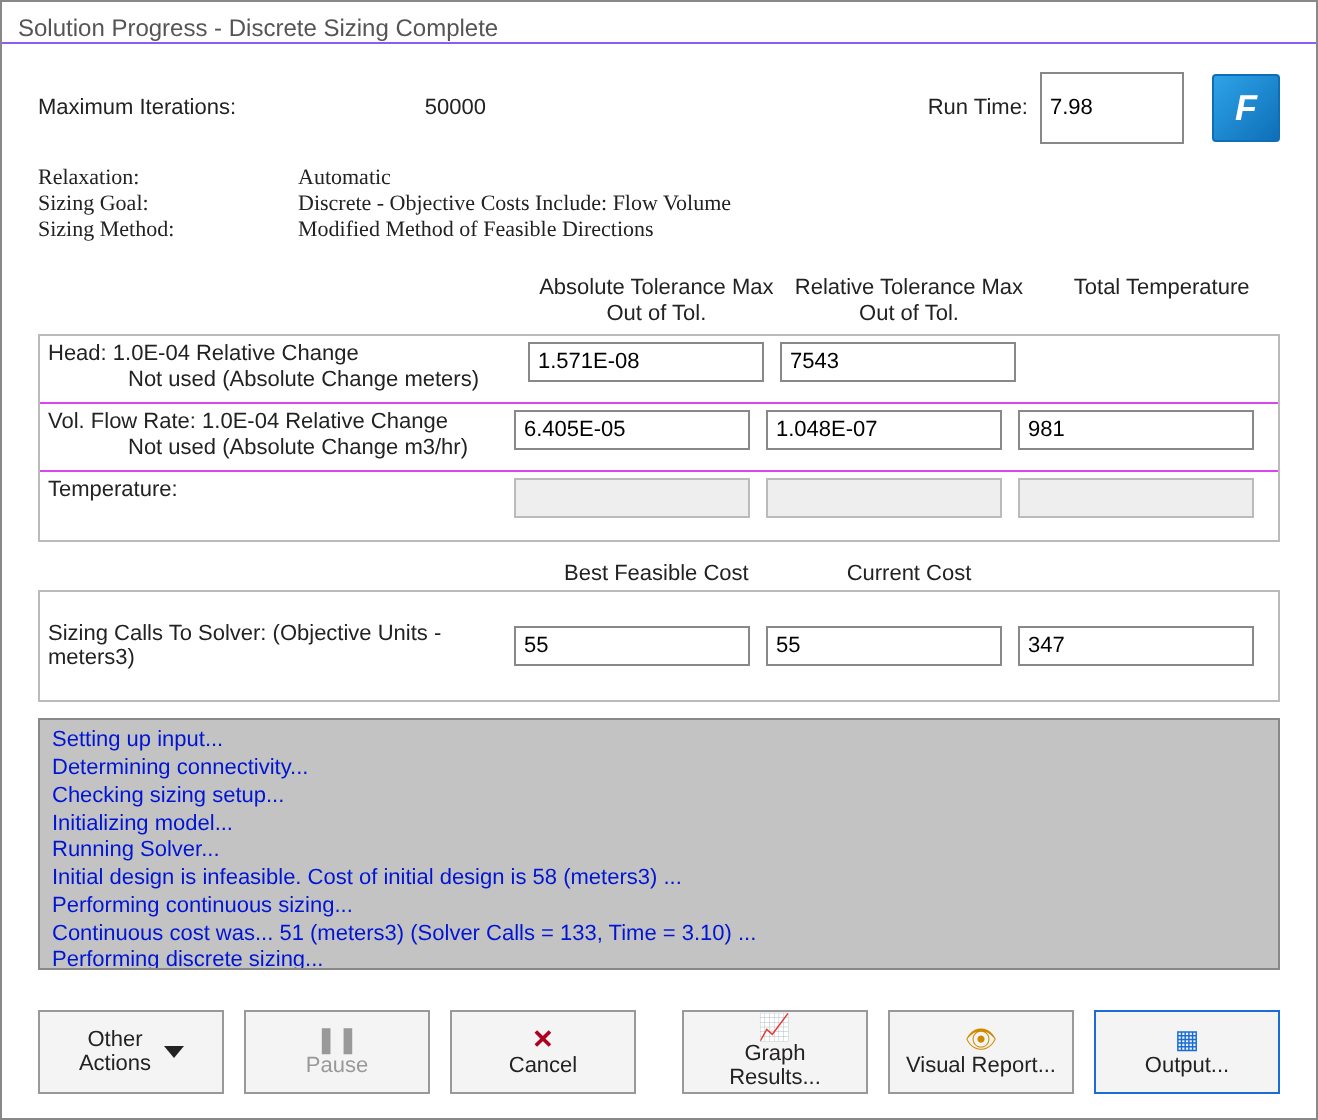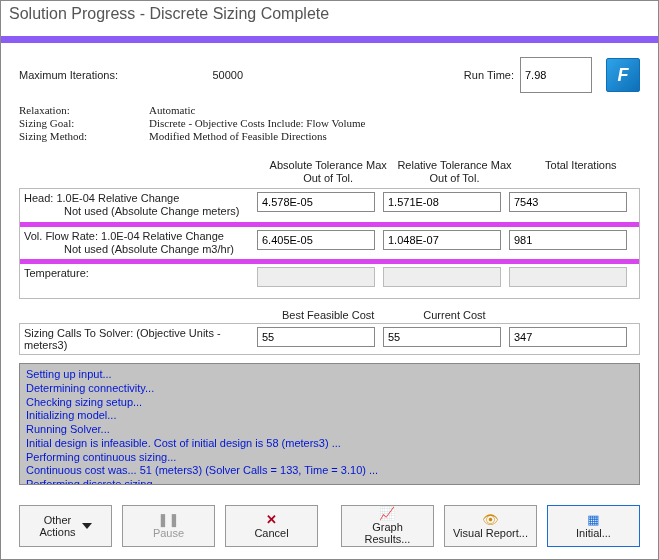--- a/index.html
+++ b/index.html
@@ -10,26 +10,26 @@
     background: #fff;
     color: #222;
   }
   .window {
     width: 659px; height: 560px;
     border: 1px solid #888;
     background: #fff;
     display: flex; flex-direction: column;
   }
   .titlebar {
-    height: 42px; line-height: 26px;
+    height: 21px; line-height: 26px;
     padding: 0 8px;
     background: #fff;
     color: #555;
-    font-size: 16px;
-    border-bottom: 7px solid #8b5cf6;
+    font-size: 12px;
+    border-bottom: 1px solid #8b5cf6;
   }
   .content {
     flex: 1;
     padding: 10px 18px 10px 18px;
     display: flex; flex-direction: column;
     overflow: hidden;
   }
   .row { display: flex; align-items: center; }
   .top-row { margin-top: 4px; margin-bottom: 10px; }
   .label { color: #222; }
@@ -64,21 +64,21 @@
   }
   .col-abs { width:120px; margin-right:8px;}
   .col-rel { width:120px; margin-right:8px;}
   .col-tot { width:120px;}
   .tol-group {
     border:1px solid #bbb; background:#fff;
     margin-top:4px;
   }
   .tol-row {
     display:flex; align-items:flex-start;
-    border-bottom:5px solid #d946ef;
+    border-bottom:1px solid #d946ef;
     padding: 3px 4px;
     min-height: 34px;
   }
   .tol-row:last-child { border-bottom:none; }
   .tol-row .desc {
     width: 240px;
     line-height:1.2;
   }
   .tol-row .desc .sub { padding-left: 40px; }
   .field {
@@ -87,22 +87,22 @@
     margin-right:8px;
     font: inherit; padding:1px 4px;
   }
   .field.ro { background:#eee; border-color:#bbb; }
   .cost-header {
     display:flex; padding-left:250px; margin-top:10px;
   }
   .cost-header div { text-align:center; }
   .cost-row {
     border:1px solid #bbb; background:#fff;
-    display:flex; align-items:flex-start;
-    padding:3px 4px;
+    display:flex; align-items:center;
+    padding:15px 4px;
     margin-top:2px;
   }
   .cost-row .desc { width:240px; }
   .logarea {
     flex:1;
     margin-top:8px;
     border:1px solid #888;
     background:#c3c3c3;
     padding:4px 6px;
     overflow:auto;
@@ -169,30 +169,29 @@
         <span class="k">Sizing Method:</span>
         <span class="v">Modified Method of Feasible Directions</span>
       </div>
     </div>
 
     <div class="tol-header">
       <div class="col-abs">Absolute Tolerance
 Max Out of Tol.</div>
       <div class="col-rel">Relative Tolerance
 Max Out of Tol.</div>
-      <div class="col-tot">Total Iterations</div>
+      <div class="col-tot">Total Temperature</div>
     </div>
 
     <div class="tol-group">
       <div class="tol-row">
         <div class="desc">
           <div>Head: 1.0E-04 Relative Change</div>
           <div class="sub">Not used (Absolute Change meters)</div>
         </div>
-        <input class="field" value="4.578E-05" style="">
         <input class="field" value="1.571E-08" style="">
         <input class="field" value="7543" style="">
       </div>
       <div class="tol-row">
         <div class="desc">
           <div>Vol. Flow Rate: 1.0E-04 Relative Change</div>
           <div class="sub">Not used (Absolute Change m3/hr)</div>
         </div>
         <input class="field" value="6.405E-05" style="">
         <input class="field" value="1.048E-07" style="">
@@ -254,17 +253,17 @@
     <button class="btn">
       <span class="icon" style="color:#8a2be2">📈</span>
       <span>Graph Results...</span>
     </button>
     <button class="btn">
       <span class="icon" style="color:#d18a00">👁</span>
       <span>Visual Report...</span>
     </button>
     <button class="btn btn-primary">
       <span class="icon" style="color:#1a6dd6">▦</span>
-      <span>Initial...</span>
+      <span>Output...</span>
     </button>
   </div>
 
 </div>
 
 </body></html>

